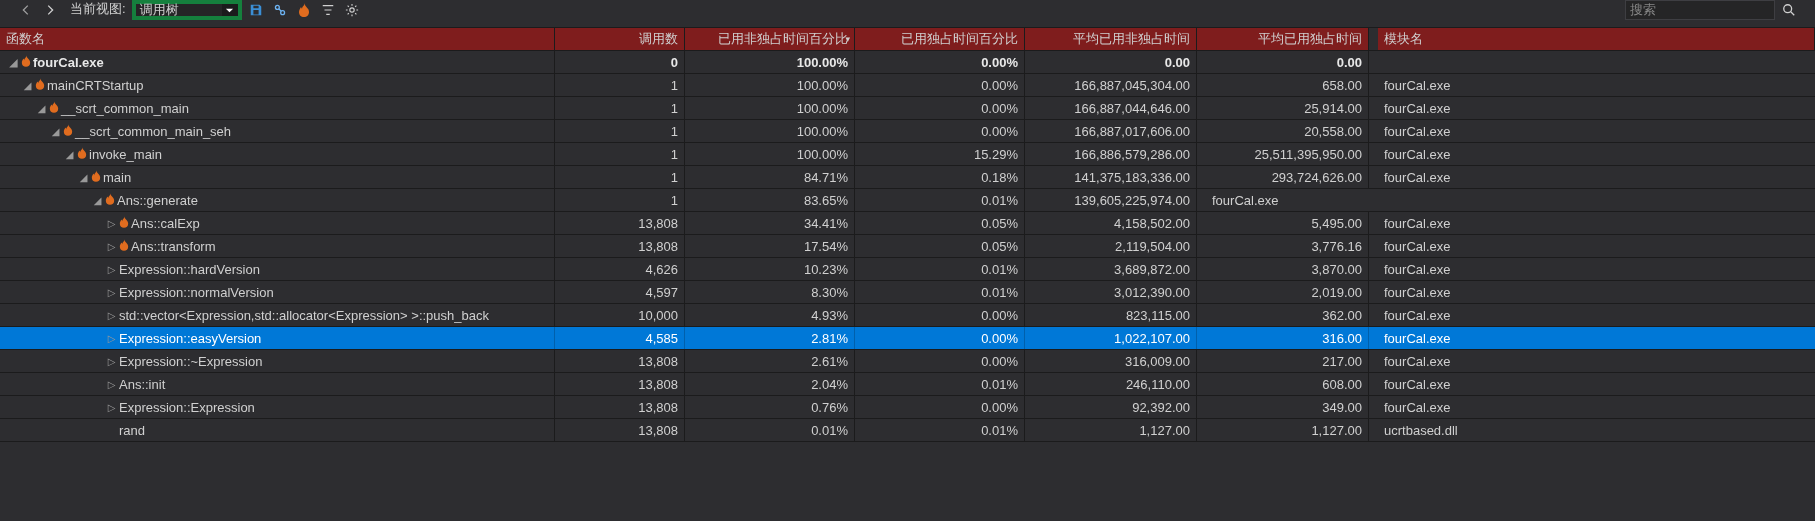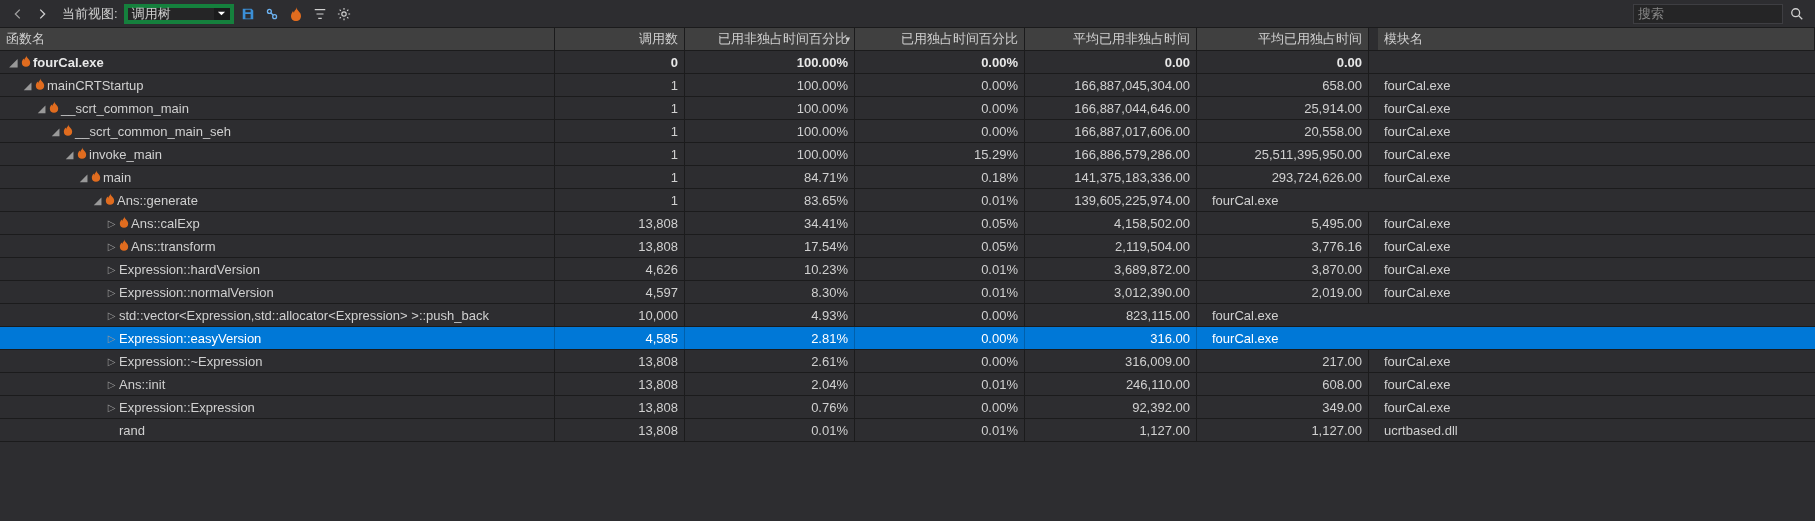--- a/index.html
+++ b/index.html
@@ -5,25 +5,24 @@
   * { box-sizing: border-box; margin: 0; padding: 0; }
   body {
     background: #2d2d30;
     color: #d0d0d0;
     font-family: "Microsoft YaHei", "Segoe UI", sans-serif;
     font-size: 13px;
     overflow: hidden;
   }
   .toolbar {
     display: flex;
-    align-items: center;
     height: 28px;
     background: #2d2d30;
     border-bottom: 1px solid #1b1b1c;
-    padding: 0 8px;
+    padding: 0 16px;
     gap: 4px;
   }
   .tb-icon {
     width: 20px;
     height: 20px;
     display: flex;
     align-items: center;
     justify-content: center;
     color: #d0d0d0;
     cursor: pointer;
@@ -81,21 +80,21 @@
   }
   .cell {
     padding: 2px 6px;
     display: flex;
     align-items: center;
     overflow: hidden;
     white-space: nowrap;
     border-right: 1px solid #1b1b1c;
   }
   .hdr .cell {
-    background: #404040;
+    background: #7f1d1d;
     border-right: 1px solid #1b1b1c;
     cursor: pointer;
   }
   .c-fn   { width: 555px; }
   .c-calls{ width: 130px; justify-content: flex-end; }
   .c-elap { width: 170px; justify-content: flex-end; }
   .c-excl { width: 170px; justify-content: flex-end; }
   .c-avel { width: 172px; justify-content: flex-end; }
   .c-avex { width: 172px; justify-content: flex-end; }
   .c-mod  { flex: 1; border-right: none; margin-left: 9px; }
@@ -393,32 +392,34 @@
         <div class="cell c-fn ind7">
           <span class="tree">
             <span class="exp">▷</span>
             <span>std::vector&lt;Expression,std::allocator&lt;Expression&gt; &gt;::push_back</span>
           </span>
         </div>
         <div class="cell c-calls">10,000</div>
         <div class="cell c-elap">4.93%</div>
         <div class="cell c-excl">0.00%</div>
         <div class="cell c-avel">823,115.00</div>
+        <div class="cell c-avex">362.00</div>
         <div class="cell c-mod">fourCal.exe</div>
       </div>
       <div class="row sel">
         <div class="cell c-fn ind7">
           <span class="tree">
             <span class="exp">▷</span>
             <span>Expression::easyVersion</span>
           </span>
         </div>
         <div class="cell c-calls">4,585</div>
         <div class="cell c-elap">2.81%</div>
         <div class="cell c-excl">0.00%</div>
+        <div class="cell c-avel">1,022,107.00</div>
         <div class="cell c-avex">316.00</div>
         <div class="cell c-mod">fourCal.exe</div>
       </div>
       <div class="row">
         <div class="cell c-fn ind7">
           <span class="tree">
             <span class="exp">▷</span>
             <span>Expression::~Expression</span>
           </span>
         </div>

